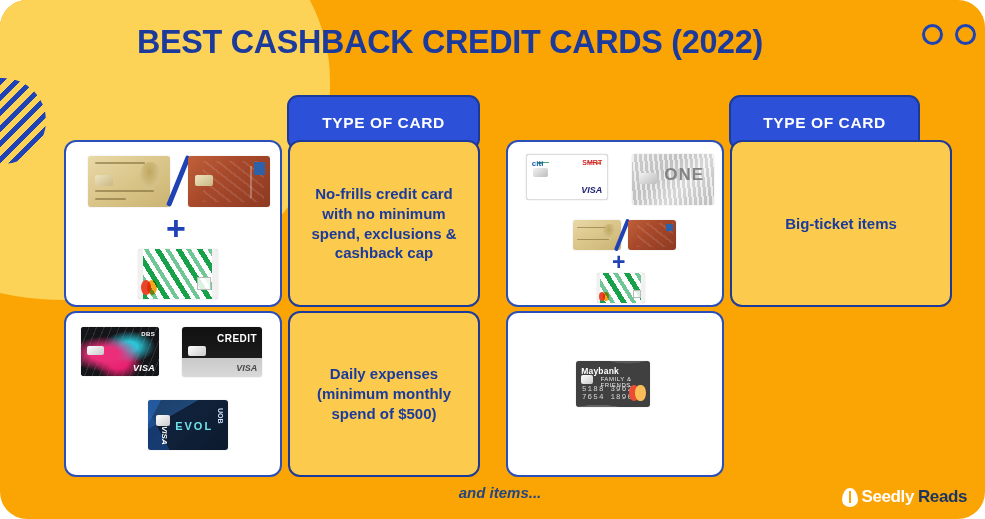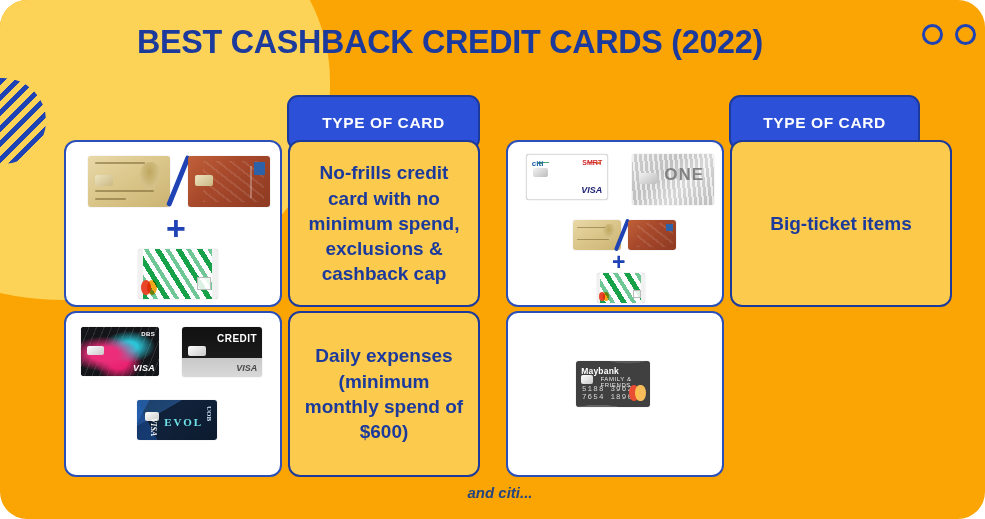--- a/index.html
+++ b/index.html
@@ -89,21 +89,21 @@
     background: #FFFFFF;
     border: 2px solid #2B4FB8;
     border-radius: 12px;
   }
   .desc {
     position: absolute;
     background: #FCCB4E;
     border: 2px solid #1B3A9C;
     border-radius: 12px;
     color: #1B3A9C;
-    font-size: 19px;
+    font-size: 15px;
     font-weight: bold;
     line-height: 1.33;
     text-align: center;
     display: flex;
     align-items: center;
     justify-content: center;
     padding: 3px 10px;
   }
 
   
@@ -391,30 +391,30 @@
       <div class="chip dark"></div>
       <div class="visa-w">VISA</div>
     </div>
 
     <div class="card frank" style="left:116px; top:14px; width:80px; height:50px;">
       <div class="brand">CREDIT</div>
       <div class="chip dark"></div>
       <div class="visa">VISA</div>
     </div>
 
-    <div class="card evol" style="left:71px; top:87px; width:80px; height:40px;font-family:Liberation Serif, serif;">
+    <div class="card evol" style="left:82px; top:87px; width:80px; height:50px;">
       <div class="art"></div>
       <div class="txt">EVOL</div>
       <div class="uob">UOB</div>
       <div class="chip dark" style="left:10%; top:30%; width:18%; height:22%;"></div>
       <div class="visa-v">VISA</div>
     </div>
   </div>
 
-  <div class="desc d-l2">Daily expenses (minimum monthly spend of $600)</div>
+  <div class="desc d-l2">Daily expenses (minimum monthly spend of $500)</div>
 
   <div class="panel p-r1">
     <div class="card citi" style="left:18px; top:12px; width:82px; height:46px;">
       <div class="fan"></div>
       <div class="citi-l">citi</div>
       <div class="smrt-l">SMRT</div>
       <div class="chip silver" style="left:8%; top:30%; width:18%; height:20%;"></div>
       <div class="visa-b">VISA</div>
     </div>
 
@@ -459,15 +459,20 @@
       <div class="chip dark" style="left:7%; top:30%; width:16%; height:20%;"></div>
       <div class="num">5188 3962 7654 1890</div>
       <div class="mc">
           <i></i>
           <i></i>
         </div>
     </div>
   </div>
 
 
-  <div class="and-more">and citi...</div>
+  <div class="and-more">and items...</div>
+  <div class="logo">
+    <span class="mark"></span>
+    <span class="seedly">Seedly</span>
+    <span class="reads">Reads</span>
+  </div>
 
 </div>
 
 </body></html>

